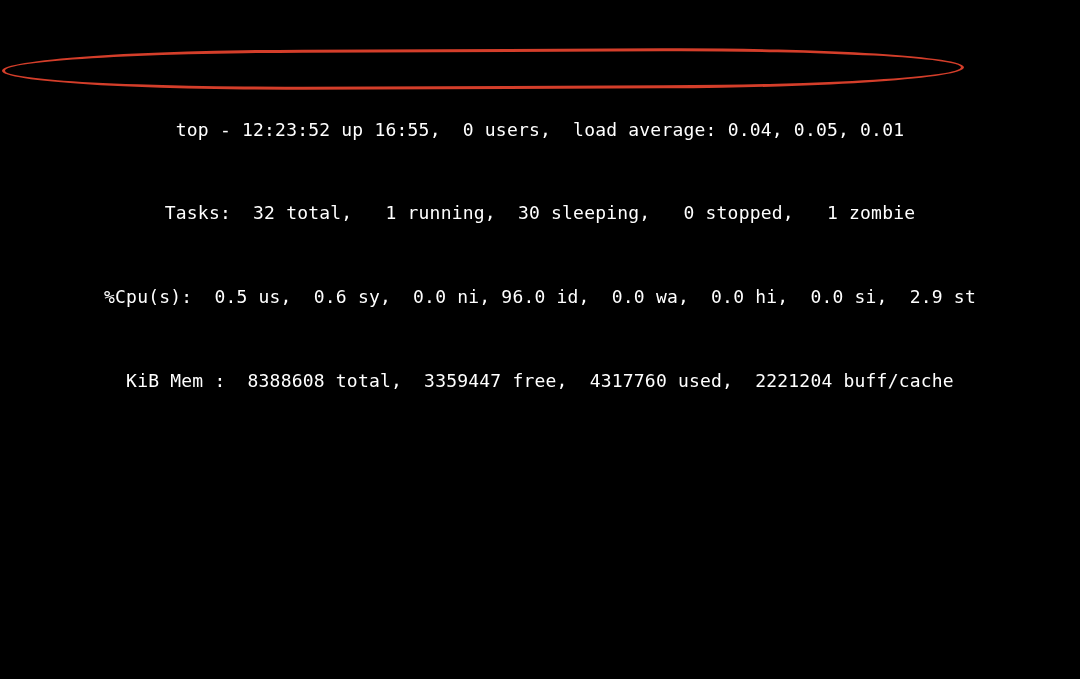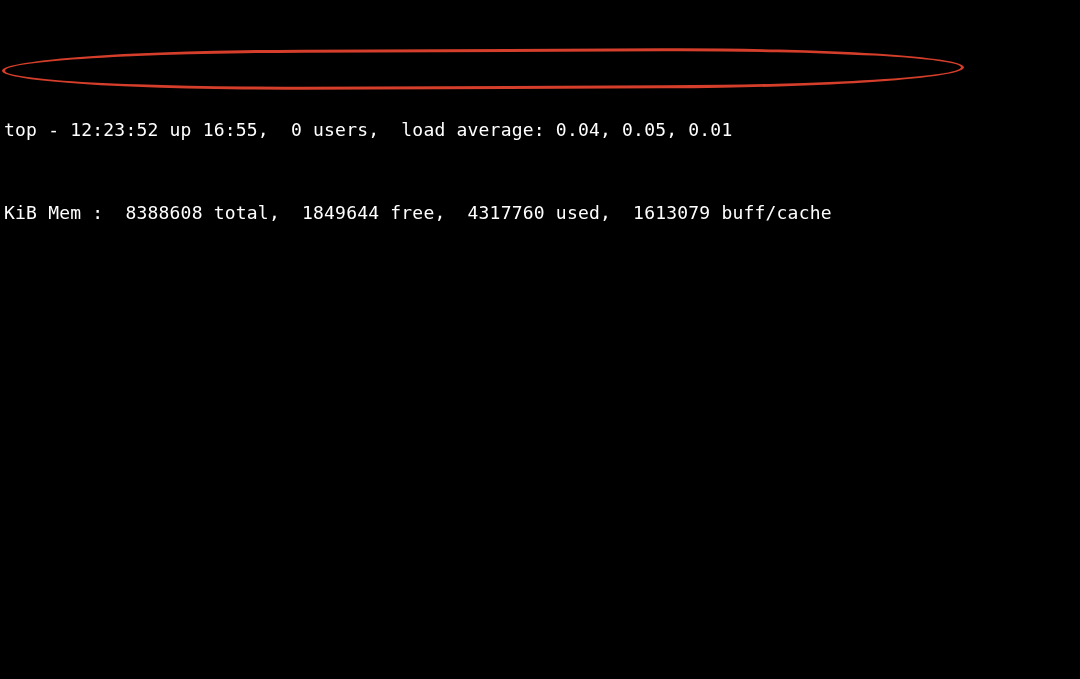--- a/index.html
+++ b/index.html
@@ -12,40 +12,42 @@
       font-size: 18px;
       line-height: 1.55;
       overflow: hidden;
     }
     .terminal {
       position: relative;
       padding: 4px 4px;
       white-space: pre;
       letter-spacing: 0.2px;
     }
-    .summary .row { white-space: pre; }
+    .summary .row { white-space: pre; text-align: center; }
     .annot {
       position: absolute;
       border: 3px solid #d43e2a;
       border-radius: 50% / 80%;
       pointer-events: none;
     }
     .annot.ell {
       left: 2px;
       top: 49px;
       width: 962px;
       height: 40px;
       transform: rotate(-0.2deg);
     }
   </style>
 </head>
 <body>
 
 <div class="terminal">
   <div class="summary">
     <div class="row">top - 12:23:52 up 16:55,  0 users,  load average: 0.04, 0.05, 0.01</div>
-    <div class="row">KiB Mem :  8388608 total,  1849644 free,  4317760 used,  1613079 buff/cache</div>
+    <div class="row">Tasks:  32 total,   1 running,  30 sleeping,   0 stopped,   1 zombie</div>
+    <div class="row">%Cpu(s):  0.5 us,  0.6 sy,  0.0 ni, 96.0 id,  0.0 wa,  0.0 hi,  0.0 si,  2.9 st</div>
+    <div class="row">KiB Mem :  8388608 total,  3359447 free,  4317760 used,  2221204 buff/cache</div>
   </div>
 
   <div class="annot ell"></div>
 
   
 </div>
 
 </body></html>

